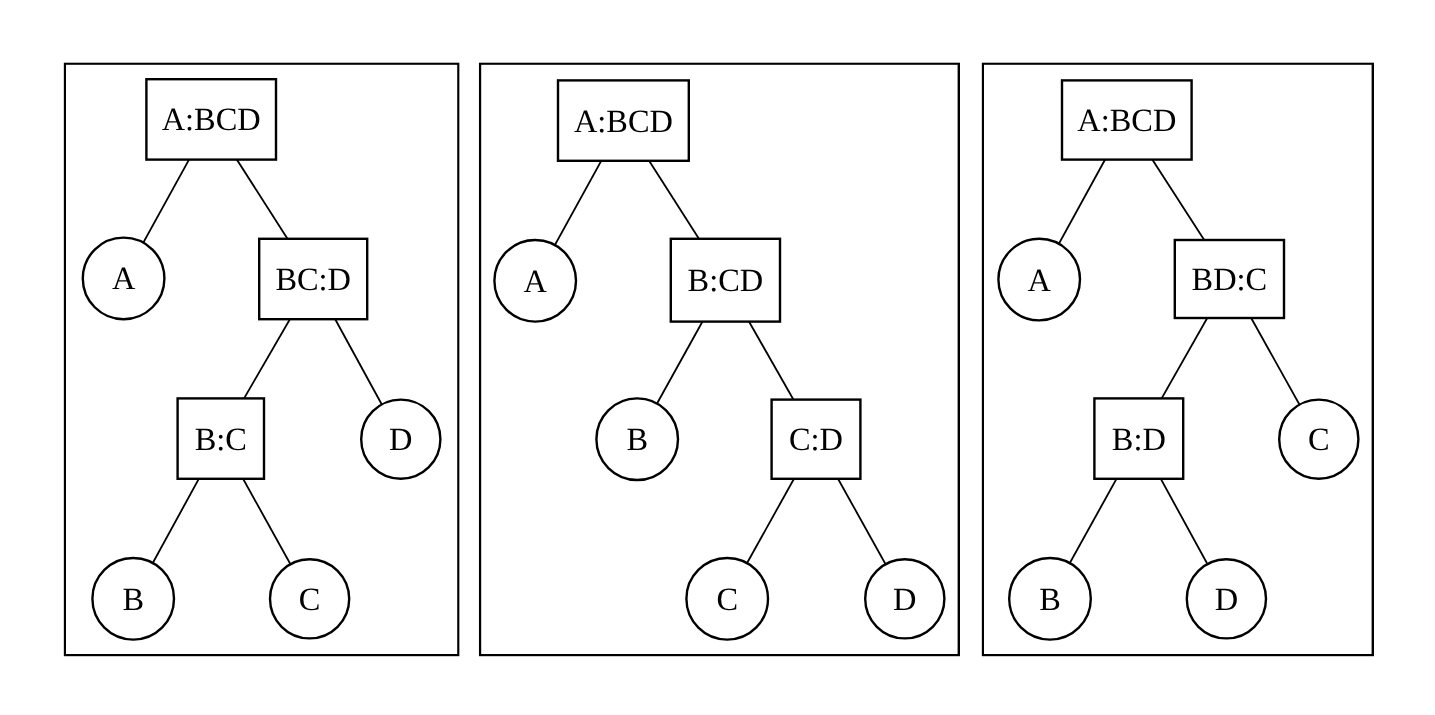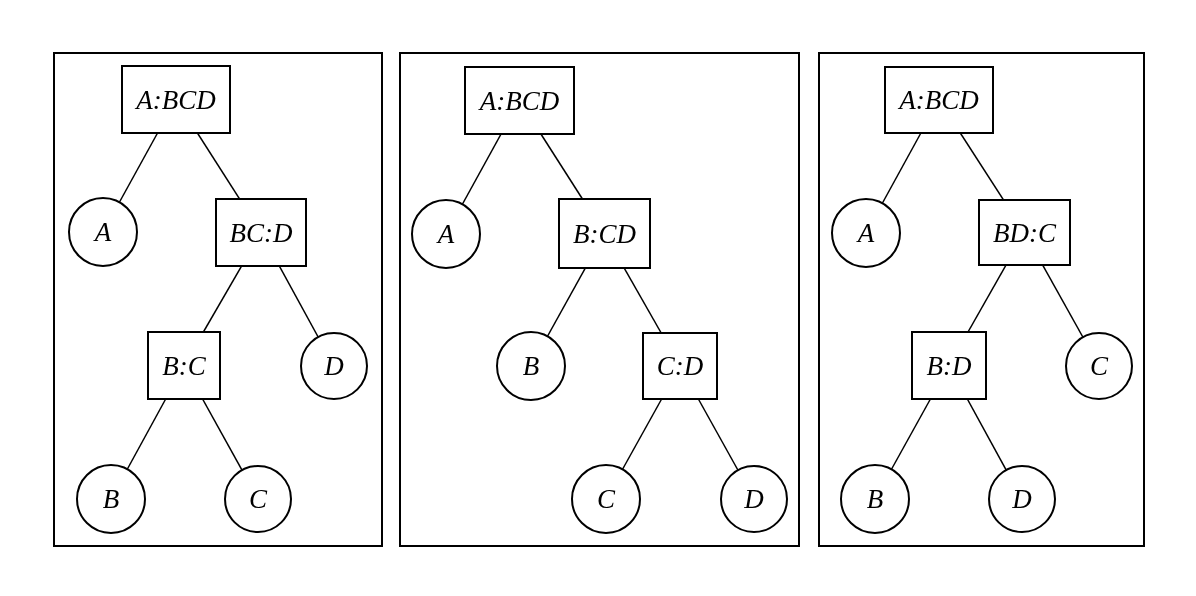--- a/index.html
+++ b/index.html
@@ -7,21 +7,20 @@
     position: relative;
     width: 1196px;
     height: 596px;
     background: var(--bg, #ffffff);
     overflow: hidden;
   }
   figure.panel {
     position: absolute;
     margin: 0;
     padding: 0;
-    font-style: italic;
   }
   figure.panel svg { display: block; }
   .panel-border {
     fill: none;
     stroke: var(--stroke, #000000);
     stroke-width: 2;
   }
   .edge {
     stroke: var(--stroke, #000000);
     stroke-width: 1.5;

